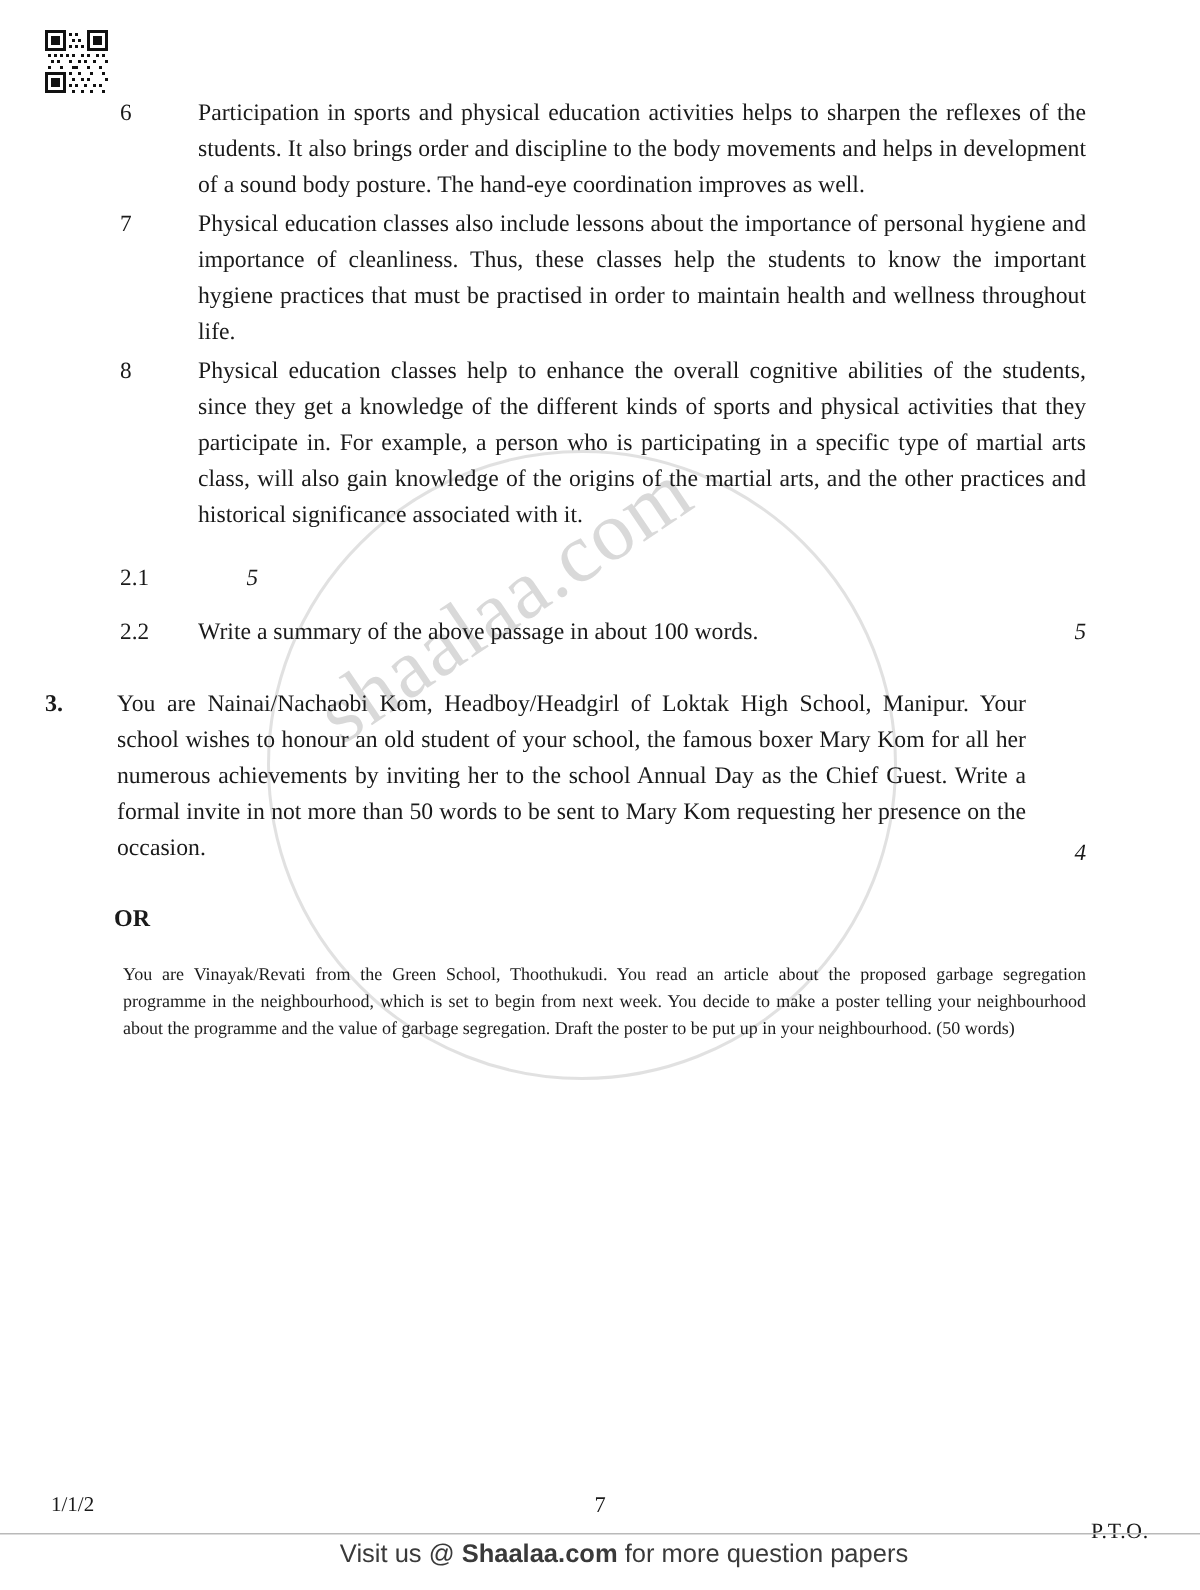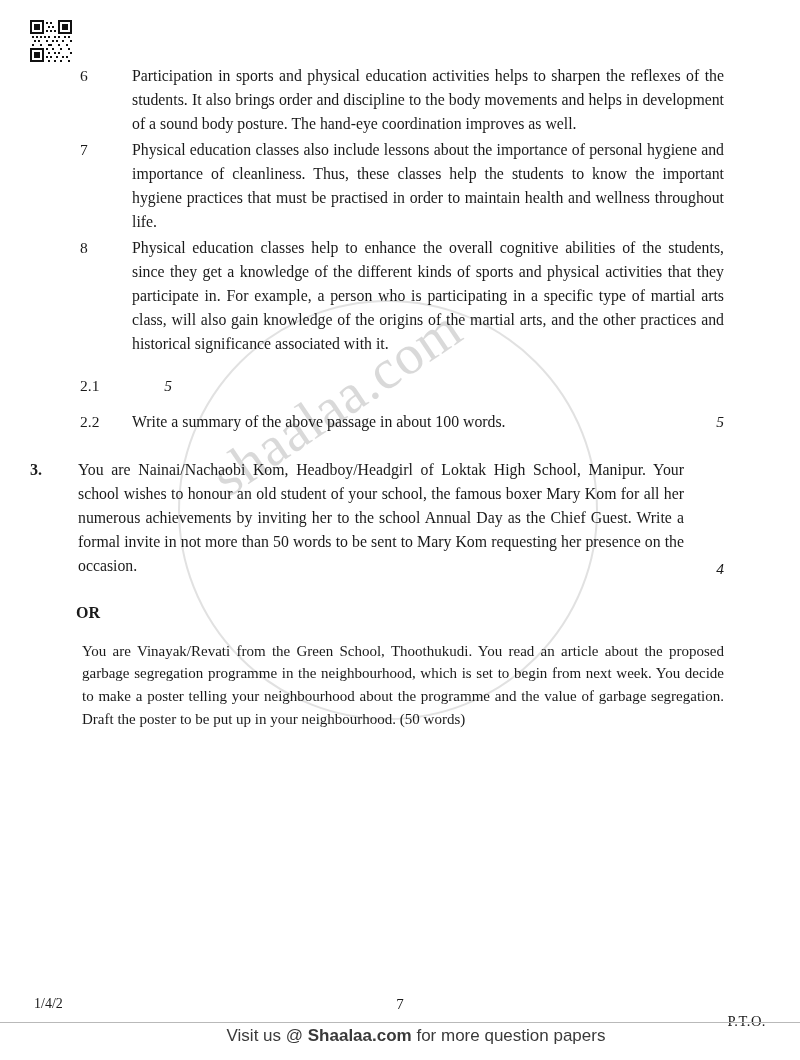--- a/index.html
+++ b/index.html
@@ -159,21 +159,21 @@
   .or {
     text-align: left;
     font-weight: bold;
     font-size: 16px;
     margin-top: 26px;
     margin-bottom: 18px;
     padding-right: 36px;
   }
 
   .plain {
-    font-size: 15px;
+    font-size: 12px;
     line-height: 1.52;
     text-align: justify;
     padding-left: 6px;
     padding-right: 0px;
   }
 
   
   .footer {
     position: absolute;
     left: 0;
@@ -347,20 +347,20 @@
     </div>
 
     <div class="or">OR</div>
 
     <div class="plain">You are Vinayak/Revati from the Green School, Thoothukudi. You read an article about the proposed garbage segregation programme in the neighbourhood, which is set to begin from next week. You decide to make a poster telling your neighbourhood about the programme and the value of garbage segregation. Draft the poster to be put up in your neighbourhood. (50 words)</div>
 
   </div>
 </div>
 
 <div class="footer">
-  <div class="code">1/4/2</div>
+  <div class="code">1/1/2</div>
   <div class="pageno">7</div>
   <div class="pto">P.T.O.</div>
 </div>
 <div class="hr"></div>
 <div class="promo">
   <span>Visit us @ </span><span class="b">Shaalaa.com</span><span> for more question papers</span>
 </div>
 
 </body></html>

